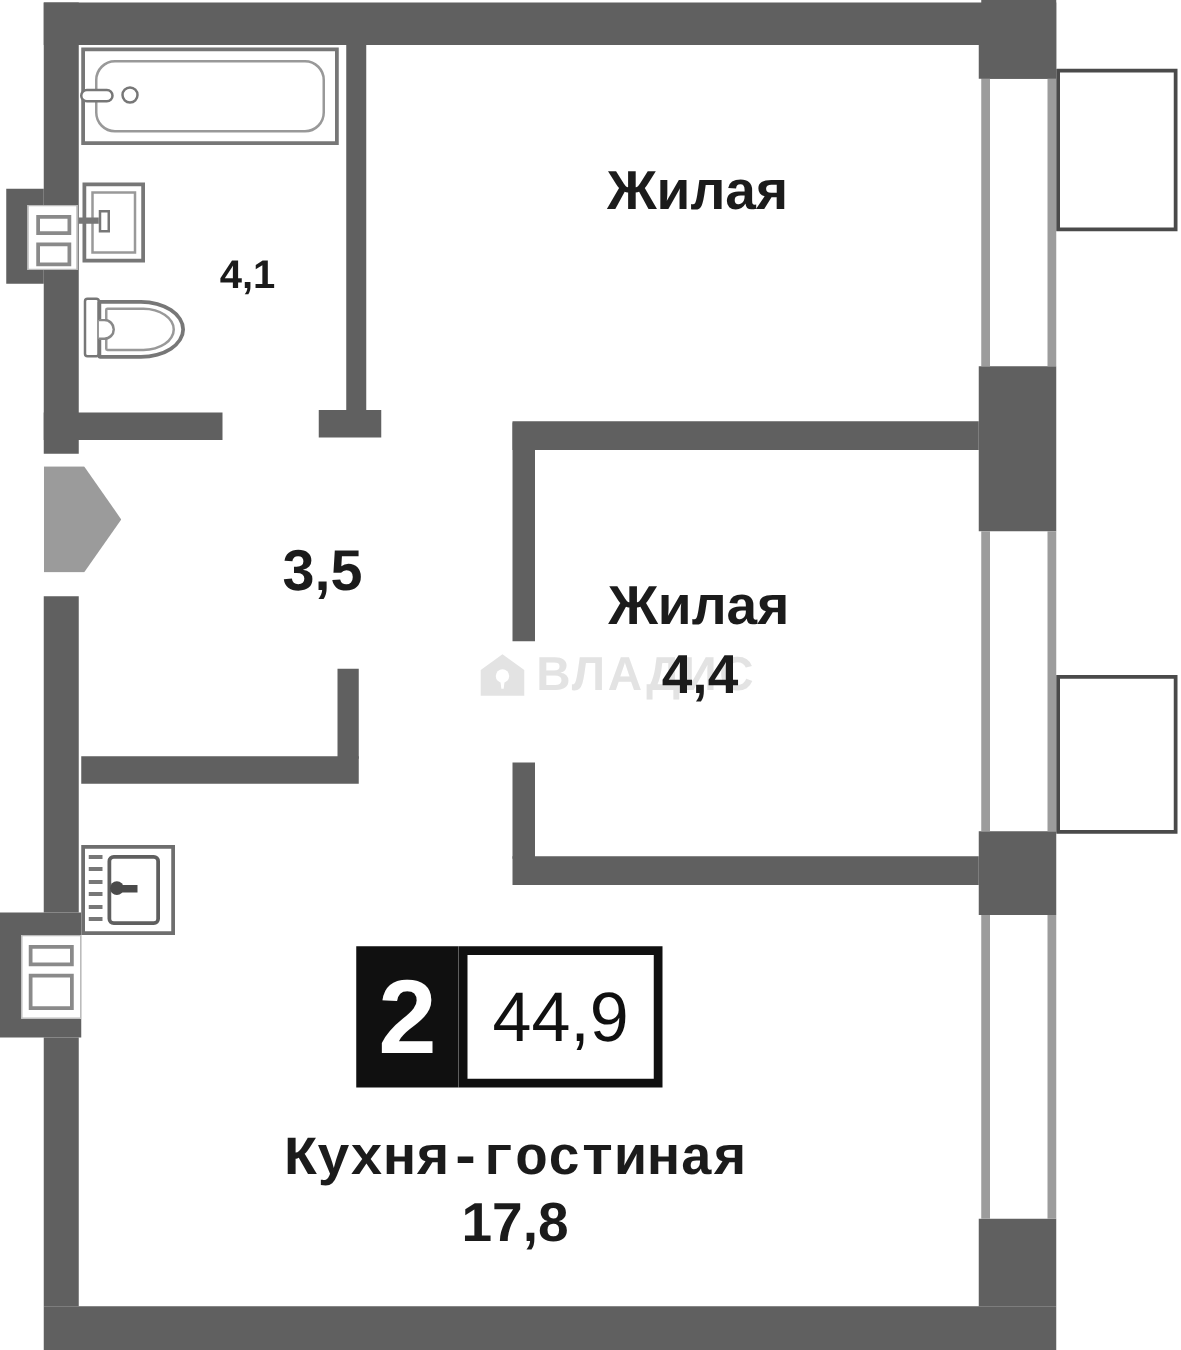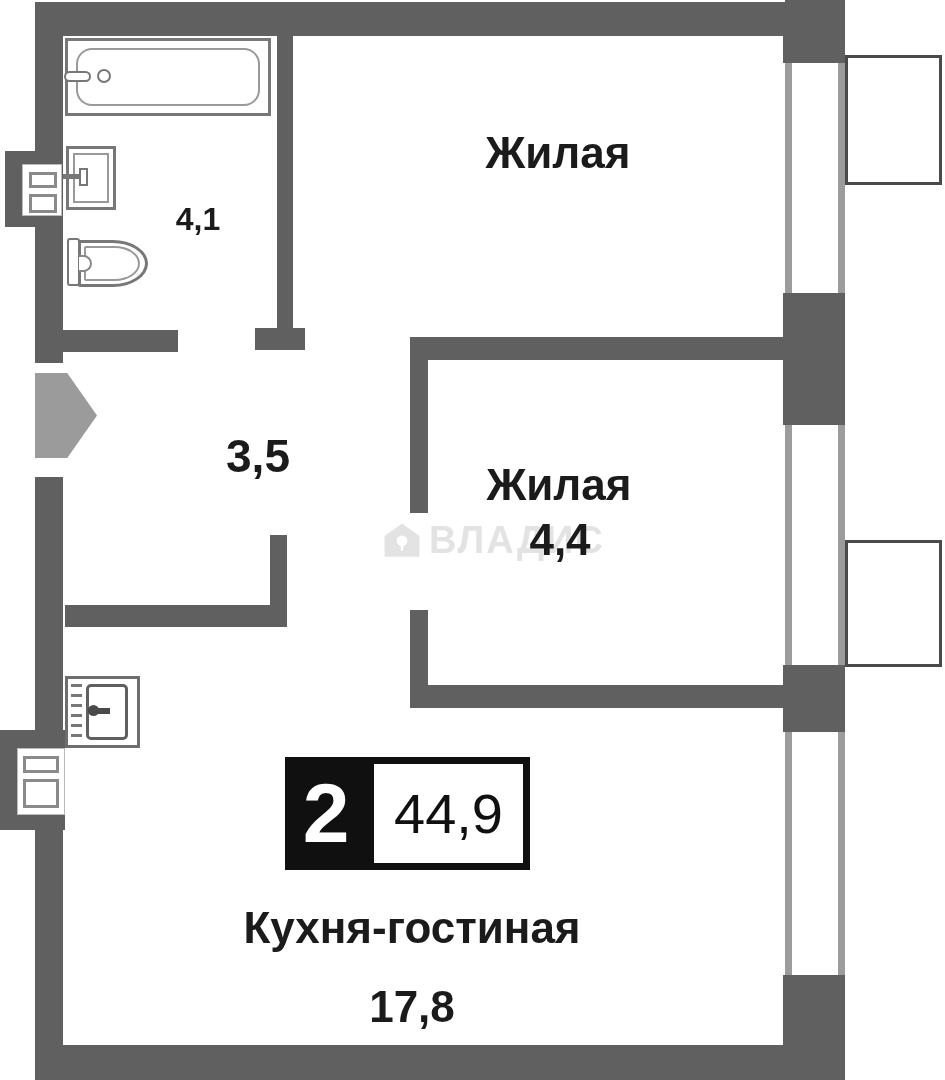--- a/index.html
+++ b/index.html
@@ -123,21 +123,21 @@
 
   <div class="room-area" style="left:118px;top:202px;width:160px;font-size:32px;">4,1</div>
 
   <div class="room-label" style="left:408px;top:129px;width:300px;font-size:44px;">Жилая</div>
 
   <div class="room-label" style="left:409px;top:461px;width:300px;font-size:44px;">Жилая</div>
   <div class="room-area" style="left:410px;top:516px;width:300px;font-size:44px;">4,4</div>
 
   <div class="room-area" style="left:188px;top:431px;width:140px;font-size:46px;">3,5</div>
 
-  <div class="room-label" style="left:112px;top:904px;width:600px;font-size:44px;">Кухня-гостиная</div>
-  <div class="room-area" style="left:112px;top:955px;width:600px;font-size:44px;margin-top:28px;">17,8</div>
+  <div class="room-label" style="left:112px;top:904px;width:600px;font-size:44px;font-family:Liberation Mono, monospace;">Кухня-гостиная</div>
+  <div class="room-area" style="left:112px;top:955px;width:600px;font-size:44px;">17,8</div>
 
   <div id="badge">
     <div class="cell-black">2</div>
     <div class="cell-white">44,9</div>
   </div>
 
 </div>
 
 </body></html>

